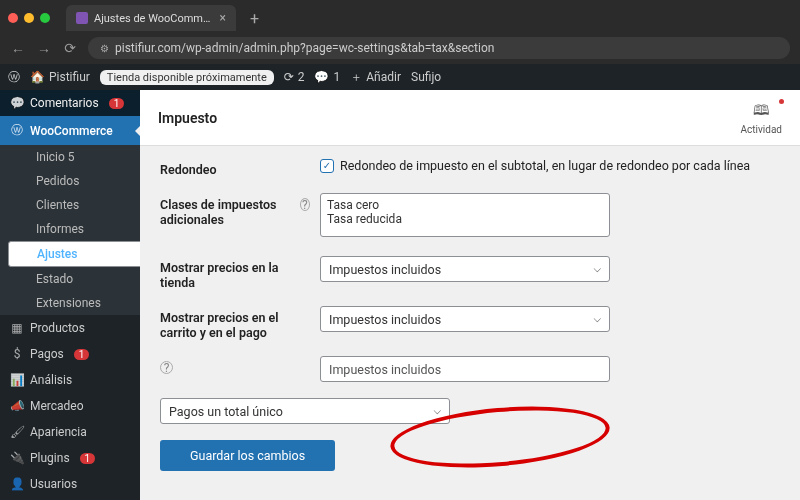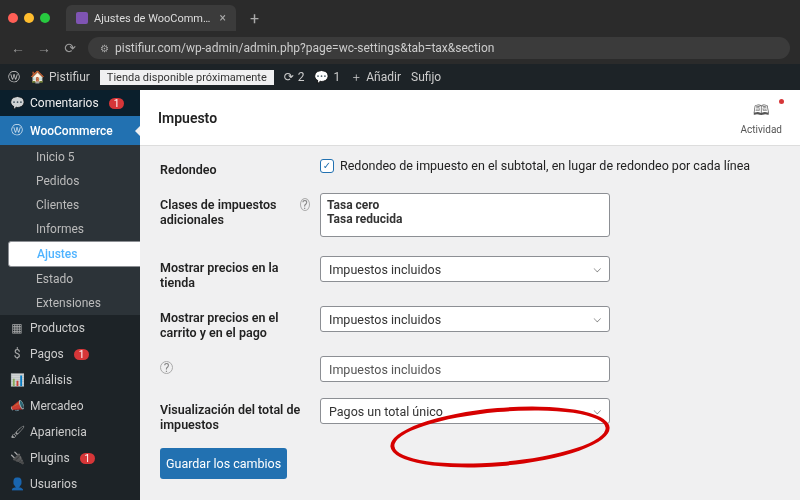--- a/index.html
+++ b/index.html
@@ -18,21 +18,21 @@
   .newtab { color: #aaa; font-size: 16px; padding: 0 6px; }
   .addrbar { height: 32px; display: flex; align-items: center; gap: 10px; padding: 0 10px; color: #bbb; }
   .navbtn { width:16px; text-align:center; font-size:14px; color:#999; }
   .urlbox { flex:1; background: #3b3b3b; border-radius: 14px; padding: 4px 12px; font-size: 12px; color: #ccc; display:flex; align-items:center; gap:6px; }
   .urlbox .lock { font-size:10px; color:#aaa; }
 
   
   .wpbar { height: 26px; background: #1d2327; color: #ddd; display: flex; align-items: center; font-size: 12px; padding: 0 8px; gap: 10px; }
   .wpbar .item { display:flex; align-items:center; gap:4px; color:#ccc; }
   .wpbar .item .ic { font-size:12px; }
-  .wpbar .badge-pill { background:#f0f0f1; color:#333; border-radius:0; padding:1px 7px; font-size:11px; }
+  .wpbar .badge-pill { background:#f0f0f1; color:#333; border-radius:6px; padding:1px 7px; font-size:11px; }
 
   
   .app { display:flex; height: calc(500px - 32px - 32px - 26px); }
   .sidebar { width: 140px; background: #1d2327; color:#ccc; font-size: 12px; overflow:hidden; }
   .sb-item { display:flex; align-items:center; gap:6px; padding:6px 10px; color:#ccc; position:relative; }
   .sb-item.top { background:#0b1f2c; color:#eee; }
   .sb-item.active { background:#2271b1; color:#fff; font-weight:500; }
   .sb-item.active::after { content:""; position:absolute; right:-1px; top:50%; transform:translateY(-50%); border:6px solid transparent; border-right-color:#f0f0f1; }
   .sb-item .ic { width:14px; text-align:center; opacity:.8; font-size:12px; }
   .sb-item .count { background:#d63638; color:#fff; border-radius:8px; font-size:10px; padding:0 5px; margin-left:4px; }
@@ -47,25 +47,25 @@
   .activity .bell { font-size:14px; position:relative; }
   .activity .bell::after { content:""; width:5px; height:5px; background:#d63638; border-radius:50%; position:absolute; top:-1px; right:-2px; }
 
   .content { flex:1; padding:12px 20px; overflow:auto; font-size:12.5px; color:#222; }
   .row { display:flex; align-items:flex-start; gap:10px; margin-bottom:16px; }
   .row .label { width:150px; font-weight:600; font-size:12.5px; display:flex; align-items:flex-start; gap:4px; padding-top:4px; }
   .row .label .h { color:#888; font-size:12px; border:1px solid #aaa; border-radius:50%; width:13px; height:13px; display:inline-flex; align-items:center; justify-content:center; font-weight:400; margin-top:1px; }
   .ctrl { flex:1; max-width:300px; }
   .chk { display:flex; align-items:center; gap:6px; }
   .chkbox { width:14px; height:14px; border:1px solid #2271b1; border-radius:3px; display:inline-flex; align-items:center; justify-content:center; color:#2271b1; font-size:10px; background:#fff; }
-  textarea.tarea { width:290px; height:44px; border:1px solid #8c8f94; border-radius:3px; padding:4px 6px; font-size:12px; resize:none; font-family:inherit; color:#333;font-weight:bold; }
+  textarea.tarea { width:290px; height:44px; border:1px solid #8c8f94; border-radius:3px; padding:4px 6px; font-size:12px; resize:none; font-family:inherit; color:#333; }
   .sel { width:290px; height:26px; border:1px solid #8c8f94; border-radius:3px; background:#fff; display:flex; align-items:center; justify-content:space-between; padding:0 8px; font-size:12.5px; color:#333; }
   .sel .chev { color:#555; font-size:10px; }
   .txt { width:290px; height:26px; border:1px solid #8c8f94; border-radius:3px; padding:0 8px; font-size:12.5px; color:#555; }
-  .save { background:#2271b1; color:#fff; border:none; padding:8px 6px; font-size:12.5px; border-radius:3px; cursor:pointer; }
+  .save { background:#2271b1; color:#fff; border:none; padding:8px 30px; font-size:12.5px; border-radius:3px; cursor:pointer; }
 
   .annot { position:absolute; border:4px solid #d60000; border-radius:50%; width:220px; height:58px; pointer-events:none; transform:rotate(-5deg); }
   .content-wrap { position:relative; }
 </style>
 </head>
 <body>
 
 <div class="chrome">
   <div class="tabbar">
     <div class="dots">
@@ -226,21 +226,20 @@
       <div class="row">
         <div class="label">
             <span class="h">?</span>
           </div>
         <div class="ctrl">
           <input class="txt" value="Impuestos incluidos" style="">
         </div>
       </div>
 
       <div class="row">
-        <div class="label">Visualización del total de impuestos</div>
         <div class="ctrl">
           <div class="sel">
             <span>Pagos un total único</span>
             <span class="chev">⌵</span>
           </div>
         </div>
       </div>
 
       <button class="save">Guardar los cambios</button>
 

